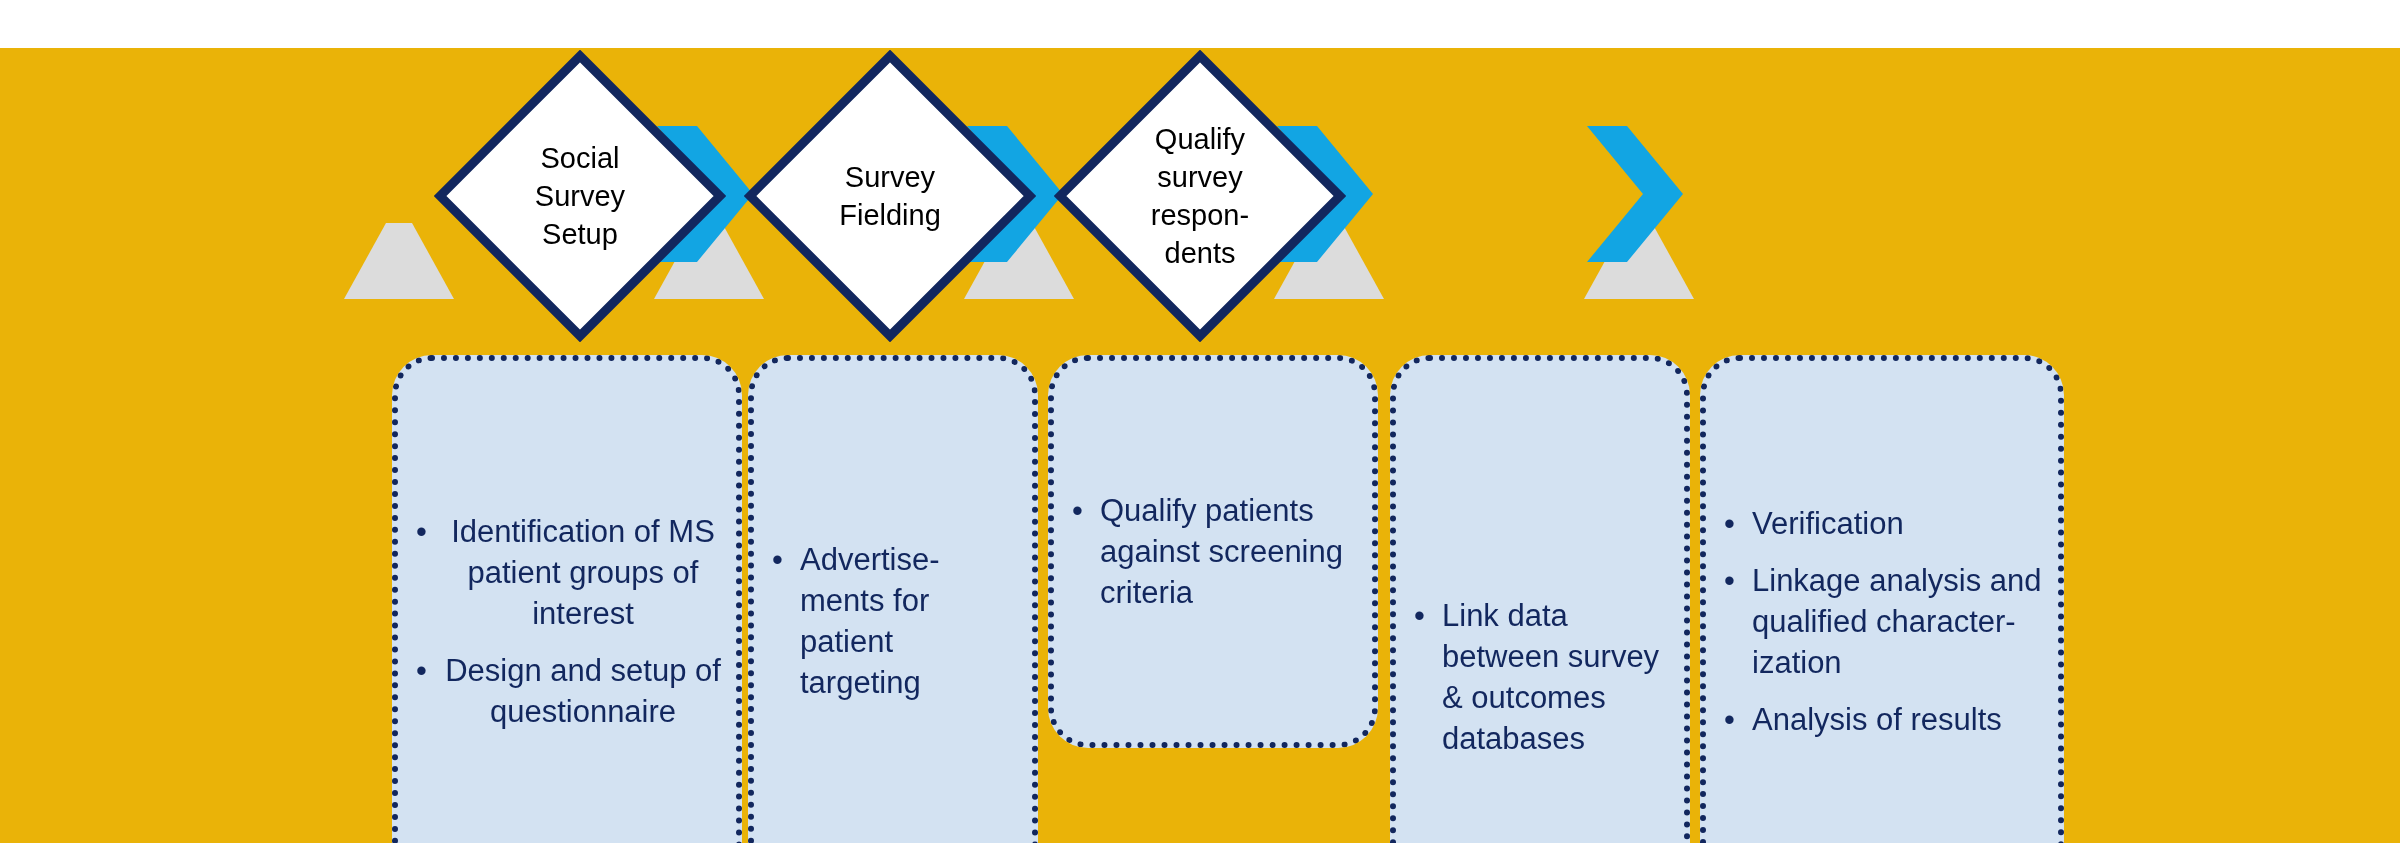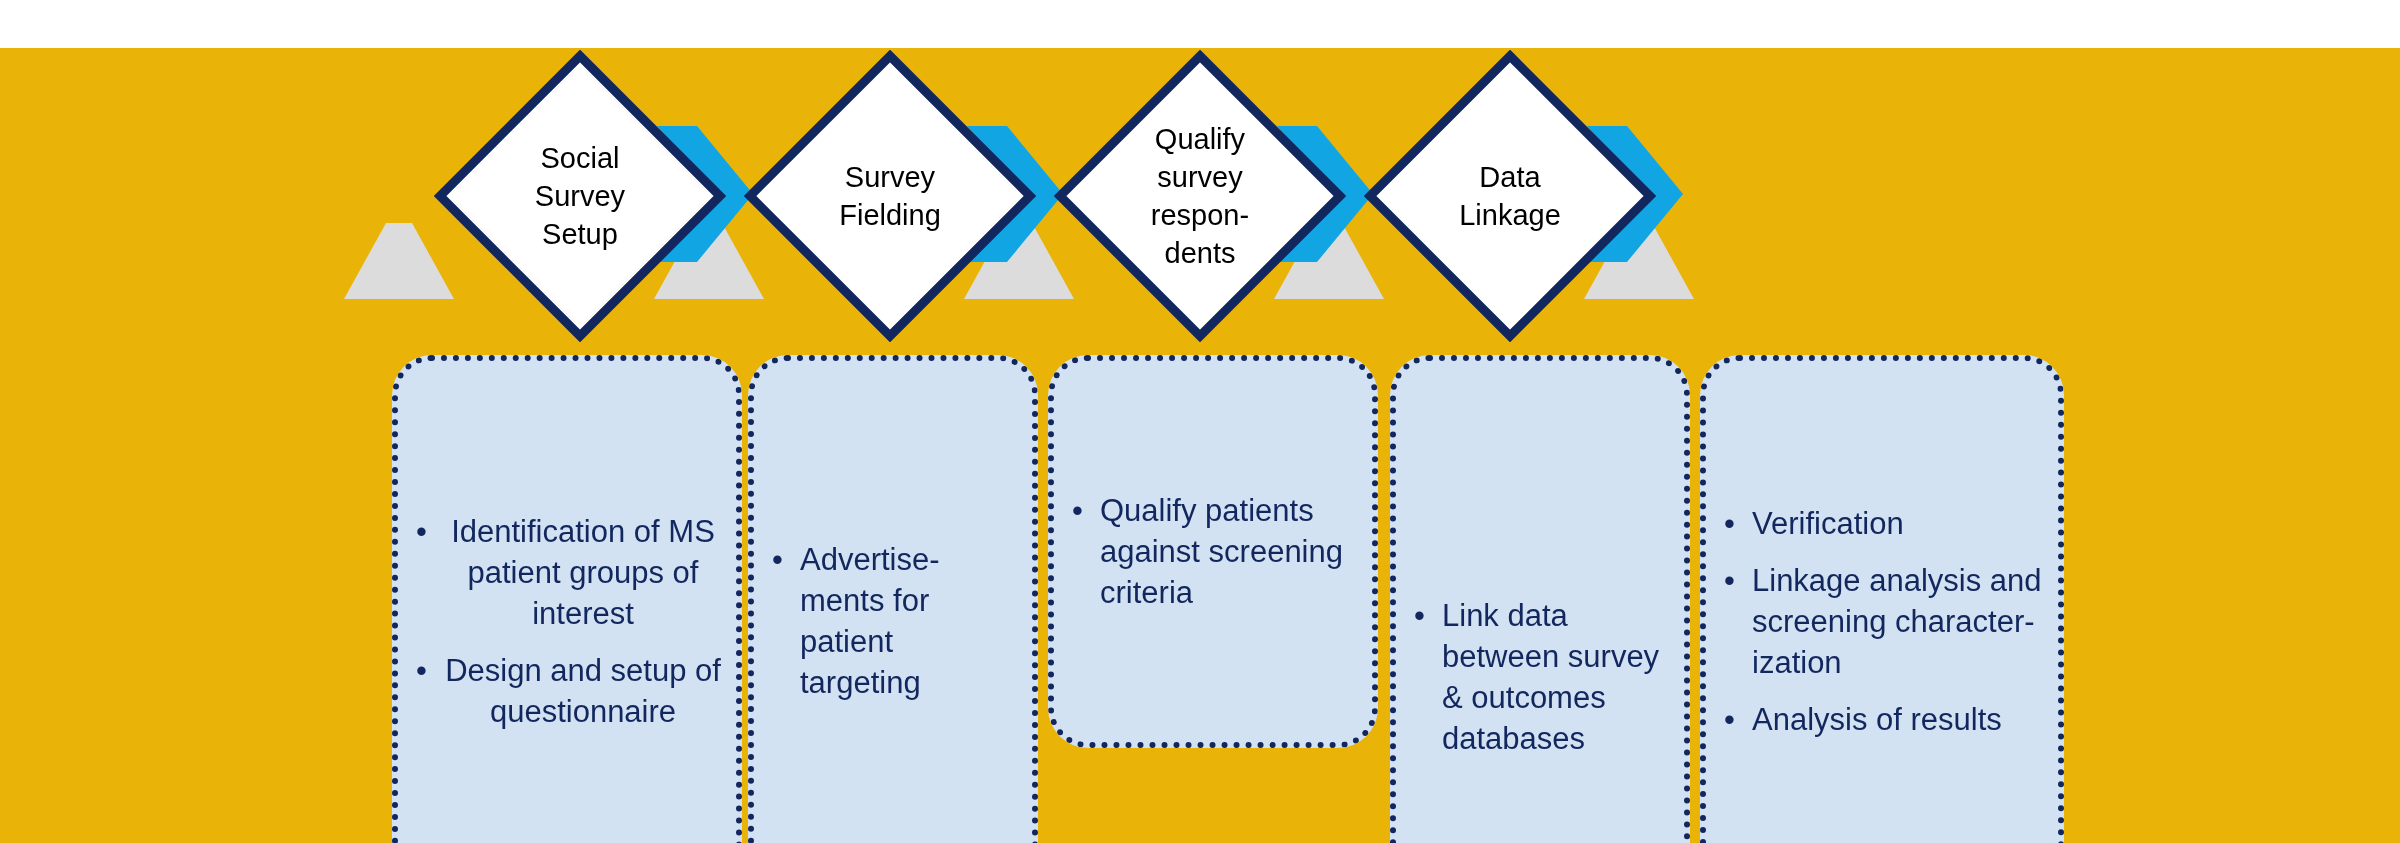--- a/index.html
+++ b/index.html
@@ -178,27 +178,20 @@
   <div class="stage" style="left:1054px;">
     <svg class="diamond-svg" viewBox="0 0 292 292" xmlns="http://www.w3.org/2000/svg">
       <polygon points="146,6 286,146 146,286 6,146" fill="#ffffff" stroke="#12275e" stroke-width="9"></polygon>
     </svg>
     <div class="stage-label">Qualify
 survey
 respon-
 dents</div>
   </div>
 
-  <div class="stage" style="left:1364px;">
-    <svg class="diamond-svg" viewBox="0 0 292 292" xmlns="http://www.w3.org/2000/svg">
-      <polygon points="146,6 286,146 146,286 6,146" fill="#ffffff" stroke="#12275e" stroke-width="9"></polygon>
-    </svg>
-    <div class="stage-label">Data
-Linkage</div>
-  </div>
 
 
   <div class="card" style="left:392px; top:307px; width:350px; height:532px;text-align:center;">
     <ul class="bullets">
       <li class="bullet">Identification of MS patient groups of interest</li>
       <li class="bullet">Design and setup of questionnaire</li>
     </ul>
   </div>
 
   <div class="card" style="left:748px; top:307px; width:290px; height:532px;justify-content:center;">
@@ -215,18 +208,18 @@
 
   <div class="card" style="left:1390px; top:307px; width:300px; height:644px;">
     <ul class="bullets">
       <li class="bullet">Link data between survey &amp; outcomes databases</li>
     </ul>
   </div>
 
   <div class="card" style="left:1700px; top:307px; width:364px; height:532px;">
     <ul class="bullets">
       <li class="bullet">Verification</li>
-      <li class="bullet">Linkage analysis and screening character-ization</li>
+      <li class="bullet">Linkage analysis and qualified character-ization</li>
       <li class="bullet">Analysis of results</li>
     </ul>
   </div>
 
 </div>
 
 </body></html>

